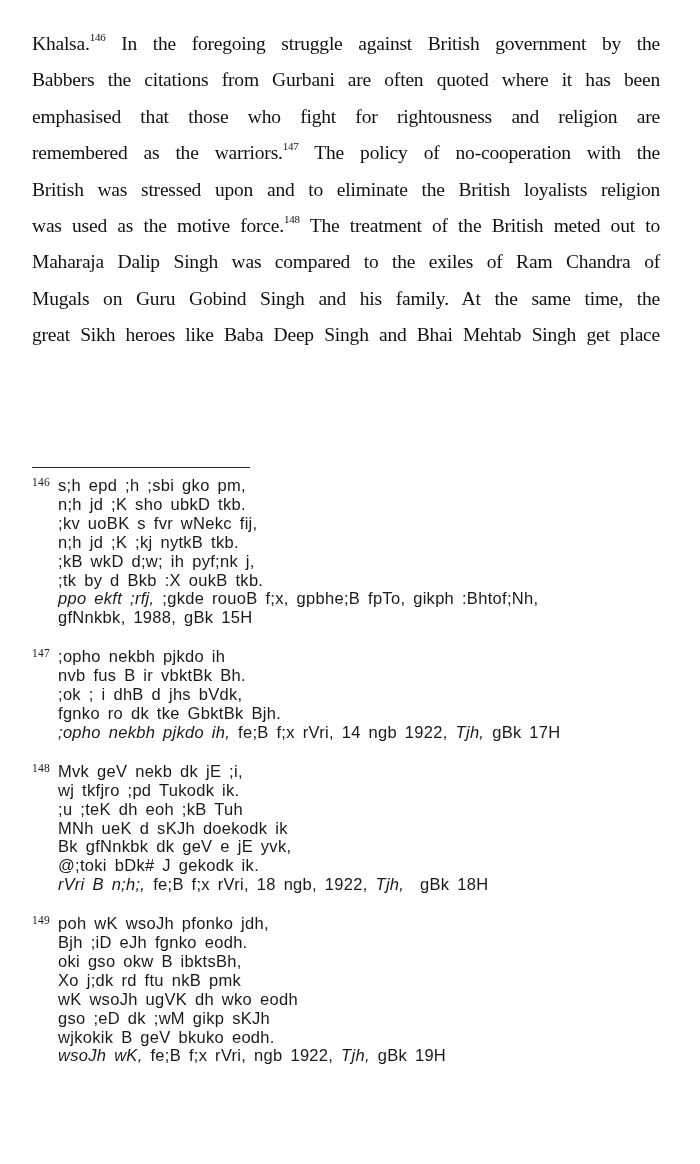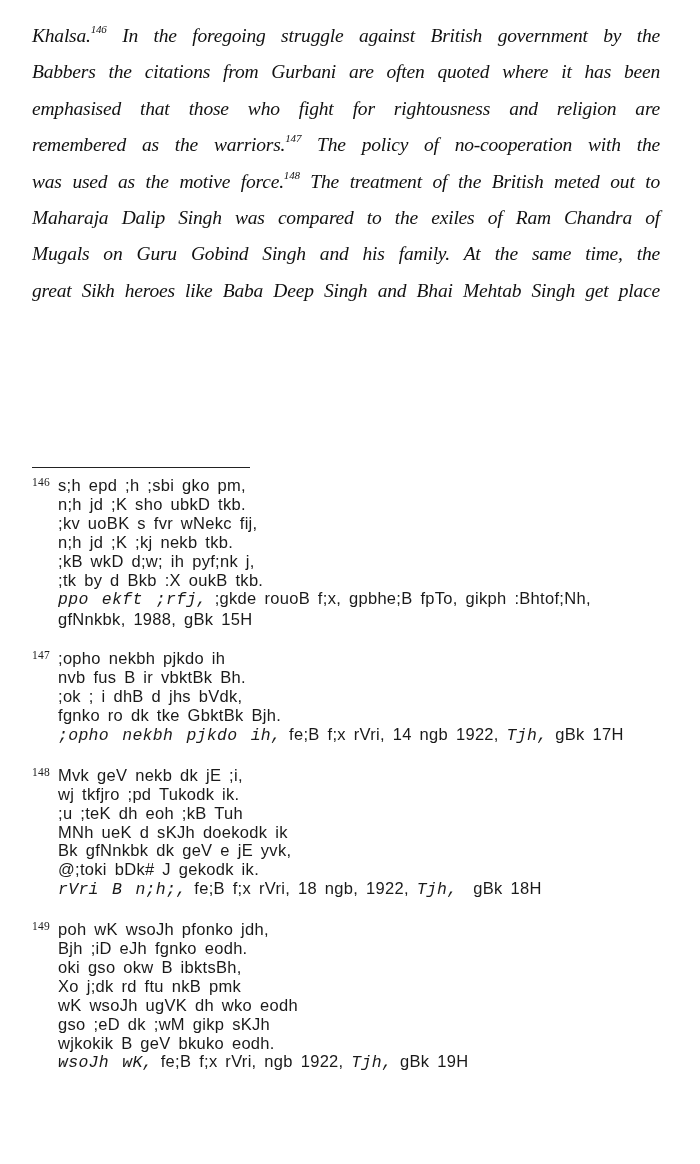--- a/index.html
+++ b/index.html
@@ -10,28 +10,27 @@
     body {
       width: 700px;
       height: 1164px;
       position: relative;
       overflow: hidden;
       color: #111111;
     }
     .body-text {
       position: absolute;
       left: 32px;
-      top: 18px;
+      top: 26px;
       width: 628px;
       font-family: "Liberation Serif", serif;
       font-size: 19.5px;
       line-height: 36.4px;
       text-align: justify;
       letter-spacing: -0.2px;
-      font-style: italic;
     }
     .body-line {
       display: block;
       text-align: justify;
       text-align-last: justify;
       height: 36.4px;
       white-space: nowrap;
       overflow: visible;
     }
     sup.fnref {
@@ -68,46 +67,47 @@
       left: 0;
       top: -3px;
       font-family: "Liberation Serif", serif;
       font-size: 11.5px;
     }
     .fn-line {
       display: block;
       white-space: pre;
       word-spacing: 3px;
     }
-    .ital-part { font-style: italic; font-family: Liberation Mono, monospace; }
+    .ital-part { font-style: italic; }
   </style>
 </head>
 <body>
 
 <div class="body-text">
   <span class="body-line"><span>Khalsa.</span><sup class="fnref">146</sup><span>  In the foregoing struggle against British government by the</span></span>
   <span class="body-line"><span>Babbers the citations from Gurbani are often quoted where it has been</span></span>
   <span class="body-line"><span>emphasised that those who fight for rightousness and religion are</span></span>
   <span class="body-line"><span>remembered as the warriors.</span><sup class="fnref">147</sup><span>  The policy of no-cooperation with the</span></span>
+  <span class="body-line"><span>British was stressed upon and to eliminate the British loyalists religion</span></span>
   <span class="body-line"><span>was used as the motive force.</span><sup class="fnref">148</sup><span>  The treatment of the British meted out to</span></span>
   <span class="body-line"><span>Maharaja Dalip Singh was compared to the exiles of Ram Chandra of</span></span>
   <span class="body-line"><span>Mugals on Guru Gobind Singh and his family.  At the same time, the</span></span>
   <span class="body-line"><span>great Sikh heroes like Baba Deep Singh and Bhai Mehtab Singh get place</span></span>
 </div>
 
 <div class="divider"></div>
 
 <div class="footnotes">
 
   <div class="fn">
     <span class="fn-num">146</span>
     <span class="fn-line">s;h epd ;h ;sbi gko pm,</span>
     <span class="fn-line">n;h jd ;K sho ubkD tkb.</span>
     <span class="fn-line">;kv uoBK s fvr wNekc fij,</span>
-    <span class="fn-line">n;h jd ;K ;kj nekb tkb.</span>
+    <span class="fn-line">n;h jd ;K ;kj nytkB tkb.</span>
     <span class="fn-line">;kB wkD d;w; ih pyf;nk j,</span>
     <span class="fn-line">;tk by d Bkb :X oukB tkb.</span>
     <span class="fn-line"><span class="ital-part">ppo ekft ;rfj,</span><span> ;gkde rouoB f;x, gpbhe;B fpTo, gikph :Bhtof;Nh,</span></span>
     <span class="fn-line">gfNnkbk, 1988, gBk 15H</span>
   </div>
 
   <div class="fn">
     <span class="fn-num">147</span>
     <span class="fn-line">;opho nekbh pjkdo ih</span>
     <span class="fn-line">nvb fus B ir vbktBk Bh.</span>

